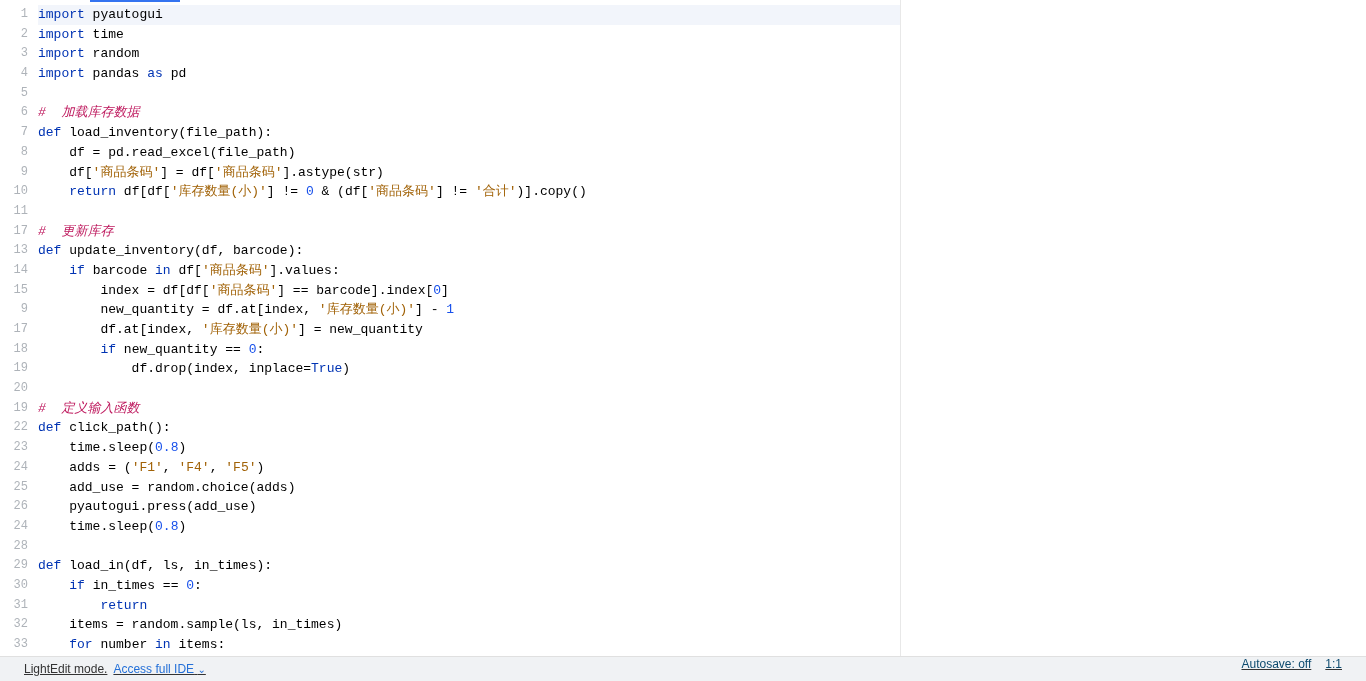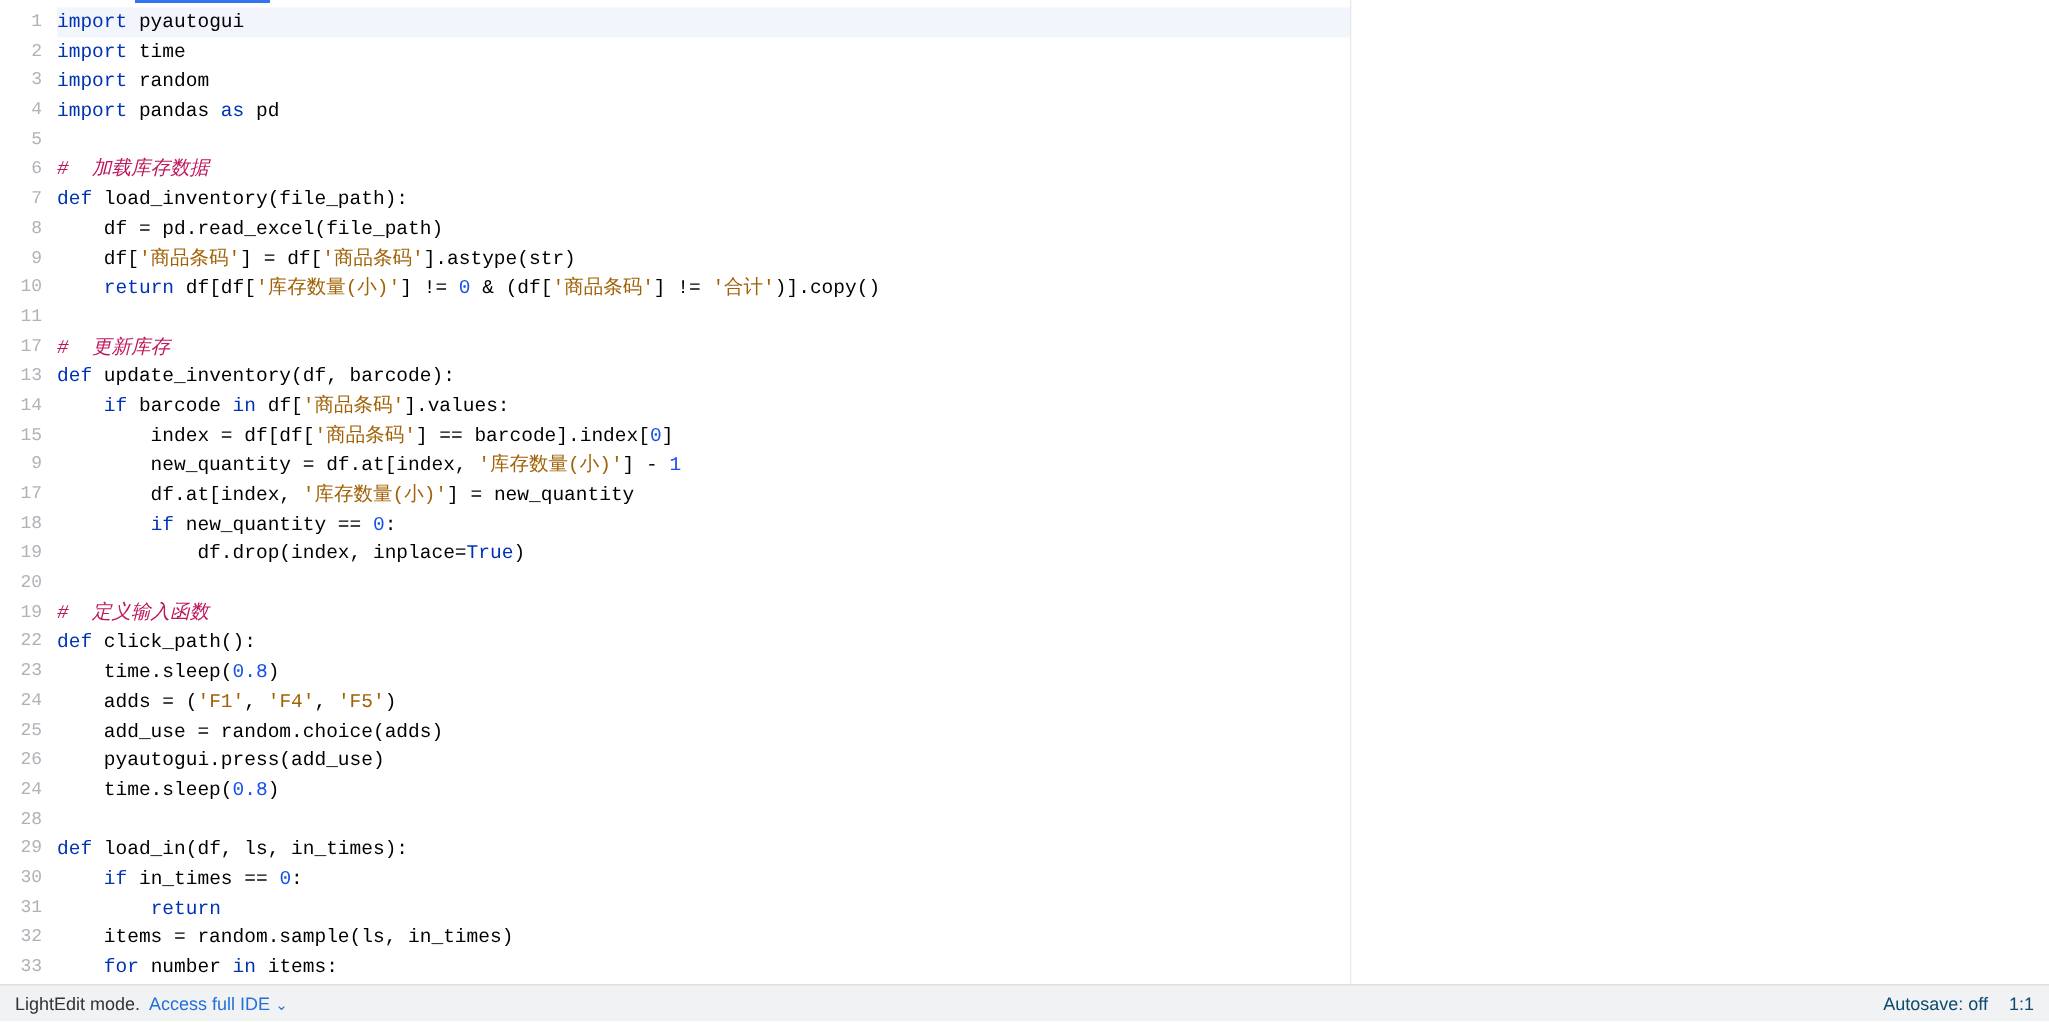--- a/index.html
+++ b/index.html
@@ -60,25 +60,25 @@
   left: 90px;
   height: 2px;
   width: 90px;
   background: #3574f0;
 }
 .status-bar {
   height: 25px;
   background: #f0f2f4;
   border-top: 1px solid #e0e0e0;
   display: flex;
-  align-items: center;
-  padding: 0 10px;
+  padding: 0 24px;
   font-family: -apple-system, "Segoe UI", Arial, sans-serif;
   font-size: 12px;
   color: #333;
+  text-decoration: underline;
 }
 .status-left {
   display: flex;
   align-items: center;
   gap: 6px;
 }
 .status-link {
   color: #2470d8;
   cursor: pointer;
 }

